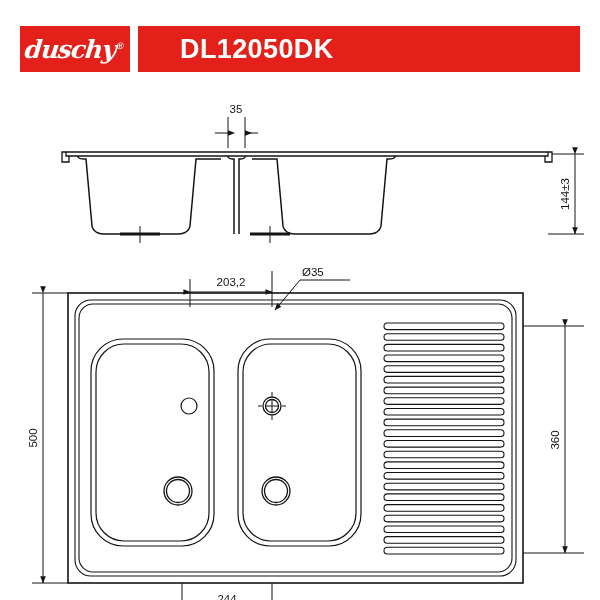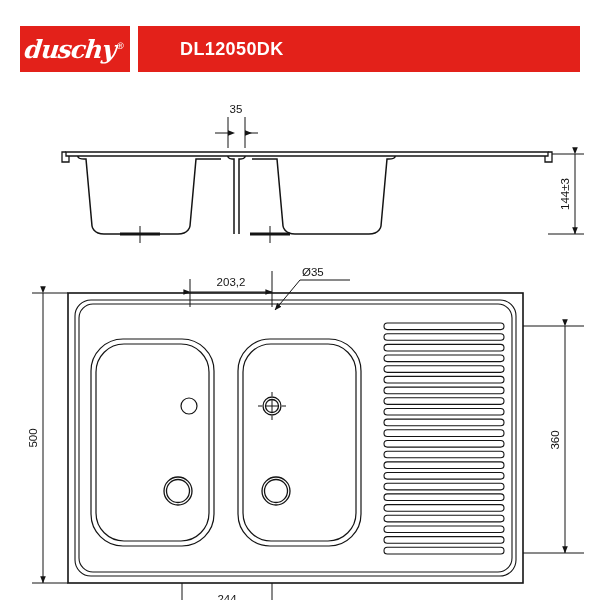--- a/index.html
+++ b/index.html
@@ -58,21 +58,21 @@
   }
   #logo-reg {
     font-size: 9px;
     vertical-align: super;
     font-style: normal;
     font-weight: normal;
     letter-spacing: 0;
   }
   #model-title {
     color: #ffffff;
-    font-size: 18px;
+    font-size: 27px;
     font-weight: bold;
     letter-spacing: 0.4px;
     font-family: "Liberation Sans", sans-serif;
   }
 
   
   #drawing-area {
     position: absolute;
     left: 0;
     top: 86px;

